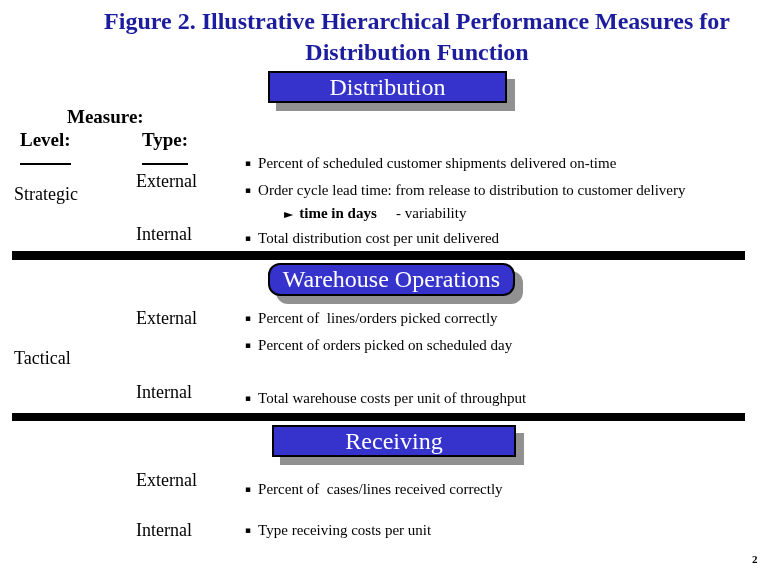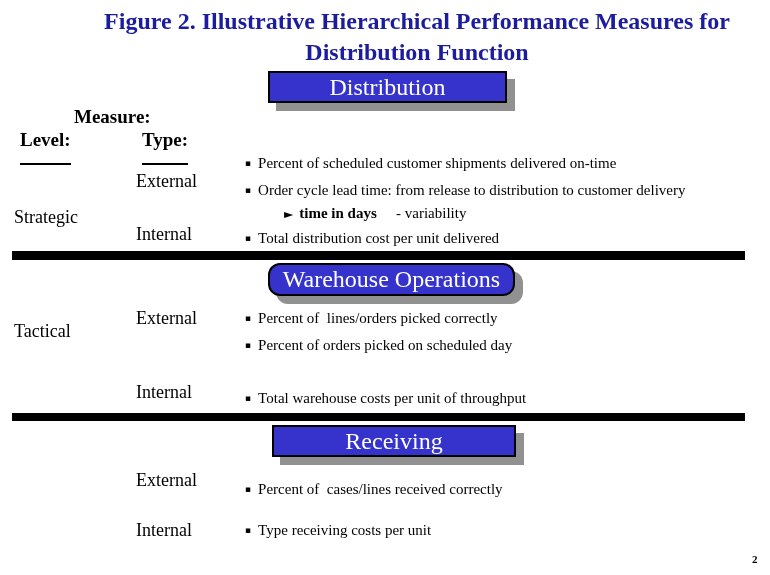--- a/index.html
+++ b/index.html
@@ -50,26 +50,26 @@
 
   <div class="abs fig-title">
     <div>Figure 2. Illustrative Hierarchical Performance Measures for</div>
     <div>Distribution Function</div>
   </div>
 
   <div class="abs banner" style="left:268px;top:71px;width:239px;height:32px;">
     <span>Distribution</span>
   </div>
 
-  <div class="abs hdr" style="left:74px;top:106px;font-family:Liberation Serif, serif;">Measure:</div>
+  <div class="abs hdr" style="left:67px;top:106px;font-family:Liberation Serif, serif;">Measure:</div>
   <div class="abs hdr ul" style="left:20px;top:129px;">Level:</div>
   <div class="abs hdr ul" style="left:142px;top:129px;">Type:</div>
 
   <div class="abs typ" style="left:136px;top:171px;">External</div>
-  <div class="abs lvl" style="left:14px;top:207px;">Strategic</div>
+  <div class="abs lvl" style="left:14px;top:184px;">Strategic</div>
   <div class="abs typ" style="left:136px;top:224px;">Internal</div>
 
   <div class="abs bullet" style="left:245px;top:155px;">
     <span class="sq">▪</span>
     <span class="bt">Percent of scheduled customer shipments delivered on-time</span>
   </div>
   <div class="abs bullet" style="left:245px;top:182px;">
     <span class="sq">▪</span>
     <span class="bt">Order cycle lead time: from release to distribution to customer delivery</span>
   </div>
@@ -82,21 +82,21 @@
     <span class="bt">Total distribution cost per unit delivered</span>
   </div>
 
   <div class="abs divider" style="left:12px;top:251px;width:733px;"></div>
 
   <div class="abs banner" style="left:268px;top:263px;width:247px;height:33px;border-radius:12px;">
     <span>Warehouse Operations</span>
   </div>
 
   <div class="abs typ" style="left:136px;top:308px;">External</div>
-  <div class="abs lvl" style="left:14px;top:321px;text-align:center;">Tactical</div>
+  <div class="abs lvl" style="left:14px;top:348px;text-align:center;">Tactical</div>
   <div class="abs typ" style="left:136px;top:382px;">Internal</div>
 
   <div class="abs bullet" style="left:245px;top:310px;">
     <span class="sq">▪</span>
     <span class="bt">Percent of  lines/orders picked correctly</span>
   </div>
   <div class="abs bullet" style="left:245px;top:337px;">
     <span class="sq">▪</span>
     <span class="bt">Percent of orders picked on scheduled day</span>
   </div>

